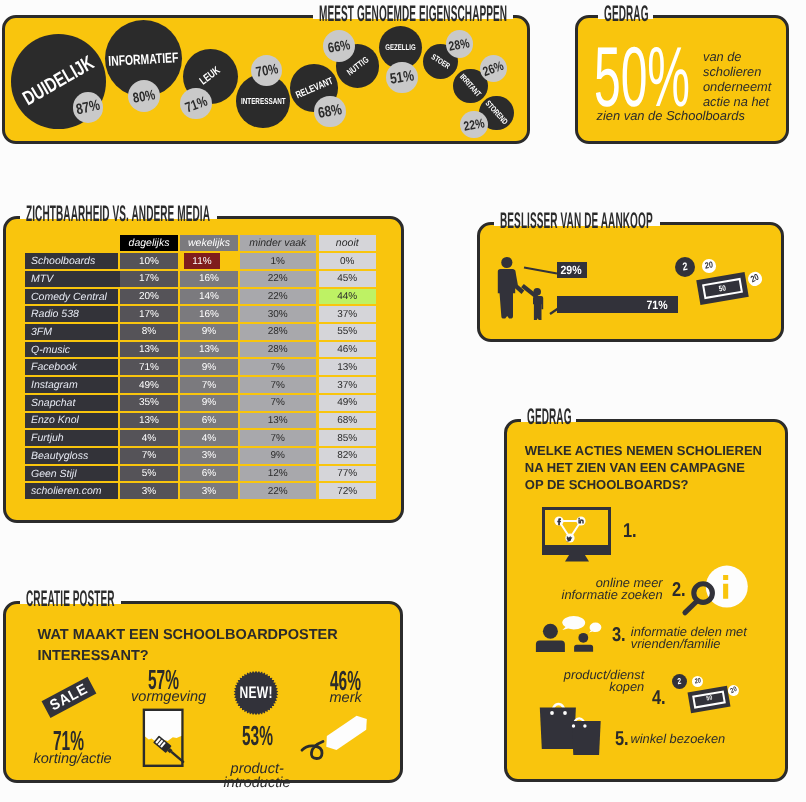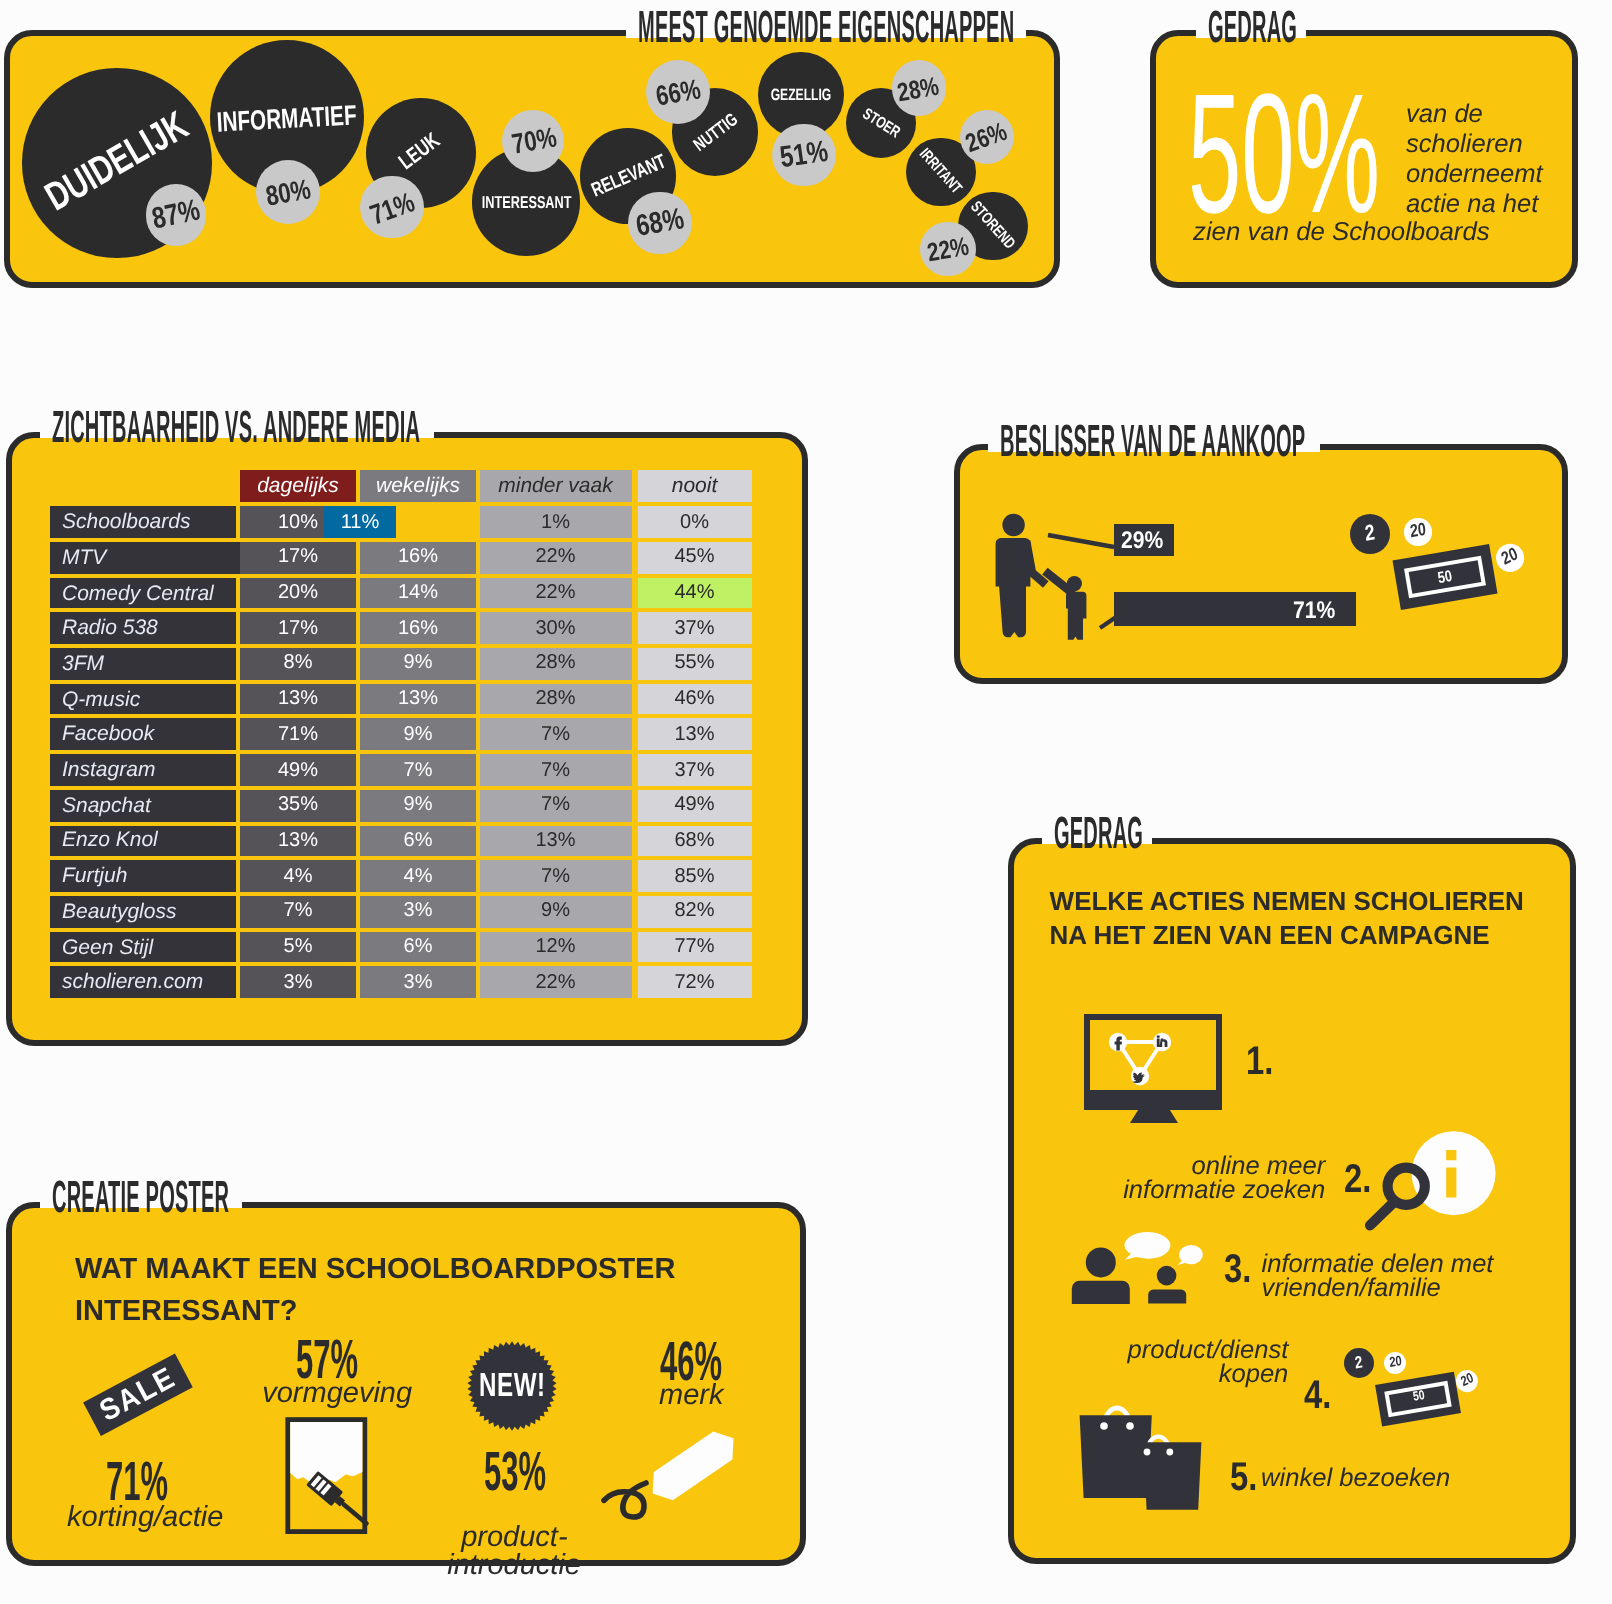--- a/index.html
+++ b/index.html
@@ -147,27 +147,27 @@
   </div>
   <div style="position:absolute;left:596.5px;top:109.5px;font-family:'Liberation Sans',sans-serif;
               font-style:italic;font-size:12.9px;line-height:1;color:#2b2b2b;white-space:nowrap;">zien van de Schoolboards</div>
 
   <div class="panel" style="left:3px;top:216px;width:401px;height:307px;"></div>
   <div class="ptitle" style="left:26px;top:203.4px;width:184px;">
       <i class="mask"></i>
       <span style="font-size:22.5px;--sx:.446;">ZICHTBAARHEID VS. ANDERE MEDIA</span>
     </div>
   <div id="tbl" style="position:absolute;left:25px;top:234.8px;">
-      <div class="tcell thead" style="left: 95px; top: 0px; width: 58px; height: 16.1px; background: #7f1d1d; color: rgb(255, 255, 255); font-style: italic;">dagelijks</div>
+      <div class="tcell thead" style="left: 95px; top: 0px; width: 58px; height: 16.1px; background: #000000; color: rgb(255, 255, 255); font-style: italic;">dagelijks</div>
       <div class="tcell thead" style="left: 155px; top: 0px; width: 58px; height: 16.1px; background: rgb(123, 122, 126); color: rgb(255, 255, 255); font-style: italic;">wekelijks</div>
       <div class="tcell thead" style="left: 214.5px; top: 0px; width: 76.5px; height: 16.1px; background: rgb(168, 168, 172); color: rgb(43, 43, 43); font-style: italic;">minder vaak</div>
       <div class="tcell thead" style="left: 293.5px; top: 0px; width: 57.5px; height: 16.1px; background: rgb(213, 213, 217); color: rgb(43, 43, 43); font-style: italic;">nooit</div>
       <div class="tcell tname" style="left: 0px; top: 18.5px; width: 93px; height: 15.7px; background: rgb(51, 51, 57); color: rgb(230, 233, 242); font-style: italic;">Schoolboards</div>
       <div class="tcell" style="left: 95px; top: 18.5px; width: 58px; height: 15.7px; background: rgb(85, 83, 88); color: rgb(255, 255, 255);">10%</div>
-      <div class="tcell" style="left: 137px; top: 18.5px; width: 36px; height: 15.7px; background: #0369a1; color: rgb(255, 255, 255);">11%</div>
+      <div class="tcell" style="left: 159px; top: 18.5px; width: 36px; height: 15.7px; background: #7f1d1d; color: rgb(255, 255, 255);">11%</div>
       <div class="tcell" style="left: 214.5px; top: 18.5px; width: 76.5px; height: 15.7px; background: rgb(168, 168, 172); color: rgb(43, 43, 43);">1%</div>
       <div class="tcell" style="left: 293.5px; top: 18.5px; width: 57.5px; height: 15.7px; background: rgb(213, 213, 217); color: rgb(43, 43, 43);">0%</div>
       <div class="tcell tname" style="left: 0px; top: 36.2px; width: 101px; height: 15.7px; background: rgb(51, 51, 57); color: rgb(230, 233, 242); font-style: italic;">MTV</div>
       <div class="tcell" style="left: 95px; top: 36.2px; width: 58px; height: 15.7px; background: rgb(85, 83, 88); color: rgb(255, 255, 255);">17%</div>
       <div class="tcell" style="left: 155px; top: 36.2px; width: 58px; height: 15.7px; background: rgb(123, 122, 126); color: rgb(255, 255, 255);">16%</div>
       <div class="tcell" style="left: 214.5px; top: 36.2px; width: 76.5px; height: 15.7px; background: rgb(168, 168, 172); color: rgb(43, 43, 43);">22%</div>
       <div class="tcell" style="left: 293.5px; top: 36.2px; width: 57.5px; height: 15.7px; background: rgb(213, 213, 217); color: rgb(43, 43, 43);">45%</div>
       <div class="tcell tname" style="left: 0px; top: 53.9px; width: 93px; height: 15.7px; background: rgb(51, 51, 57); color: rgb(230, 233, 242); font-style: italic;">Comedy Central</div>
       <div class="tcell" style="left: 95px; top: 53.9px; width: 58px; height: 15.7px; background: rgb(85, 83, 88); color: rgb(255, 255, 255);">20%</div>
       <div class="tcell" style="left: 155px; top: 53.9px; width: 58px; height: 15.7px; background: rgb(123, 122, 126); color: rgb(255, 255, 255);">14%</div>
@@ -350,20 +350,21 @@
 
   <div class="panel" style="left:504px;top:419px;width:284px;height:363px;"></div>
   <div class="ptitle" style="left:527px;top:406.4px;width:42px;">
       <i class="mask"></i>
       <span style="font-size:22.5px;--sx:.446;">GEDRAG</span>
     </div>
   <div style="position:absolute;left:524.8px;top:443px;font-family:'Liberation Sans',sans-serif;font-weight:700;
               font-size:13px;line-height:16.9px;color:#2b2b2b;">
     <div>WELKE ACTIES NEMEN SCHOLIEREN</div>
     <div>NA HET ZIEN VAN EEN CAMPAGNE</div>
+    <div>OP DE SCHOOLBOARDS?</div>
   </div>
 
   <svg viewBox="0 0 70 50" style="position:absolute;left:542px;top:507px;width:70px;height:50px;overflow:visible;">
     <path d="M1.5 1.5 h66 v45 h-66 z" fill="none" stroke="#32323a" stroke-width="3"></path>
     <rect x="1.5" y="38" width="66" height="8.5" fill="#32323a"></rect>
     <path d="M28 46.5 h14 l5 8 h-24 z" fill="#32323a"></path>
     <path d="M17 14 H39 M17 14 L28 31 M39 14 L28 31" stroke="#fdfdfd" stroke-width="2" fill="none"></path>
     <circle cx="17" cy="14" r="4.6" fill="#fdfdfd"></circle>
     <circle cx="39" cy="14" r="4.6" fill="#fdfdfd"></circle>
     <circle cx="28" cy="31" r="4.6" fill="#fdfdfd"></circle>

